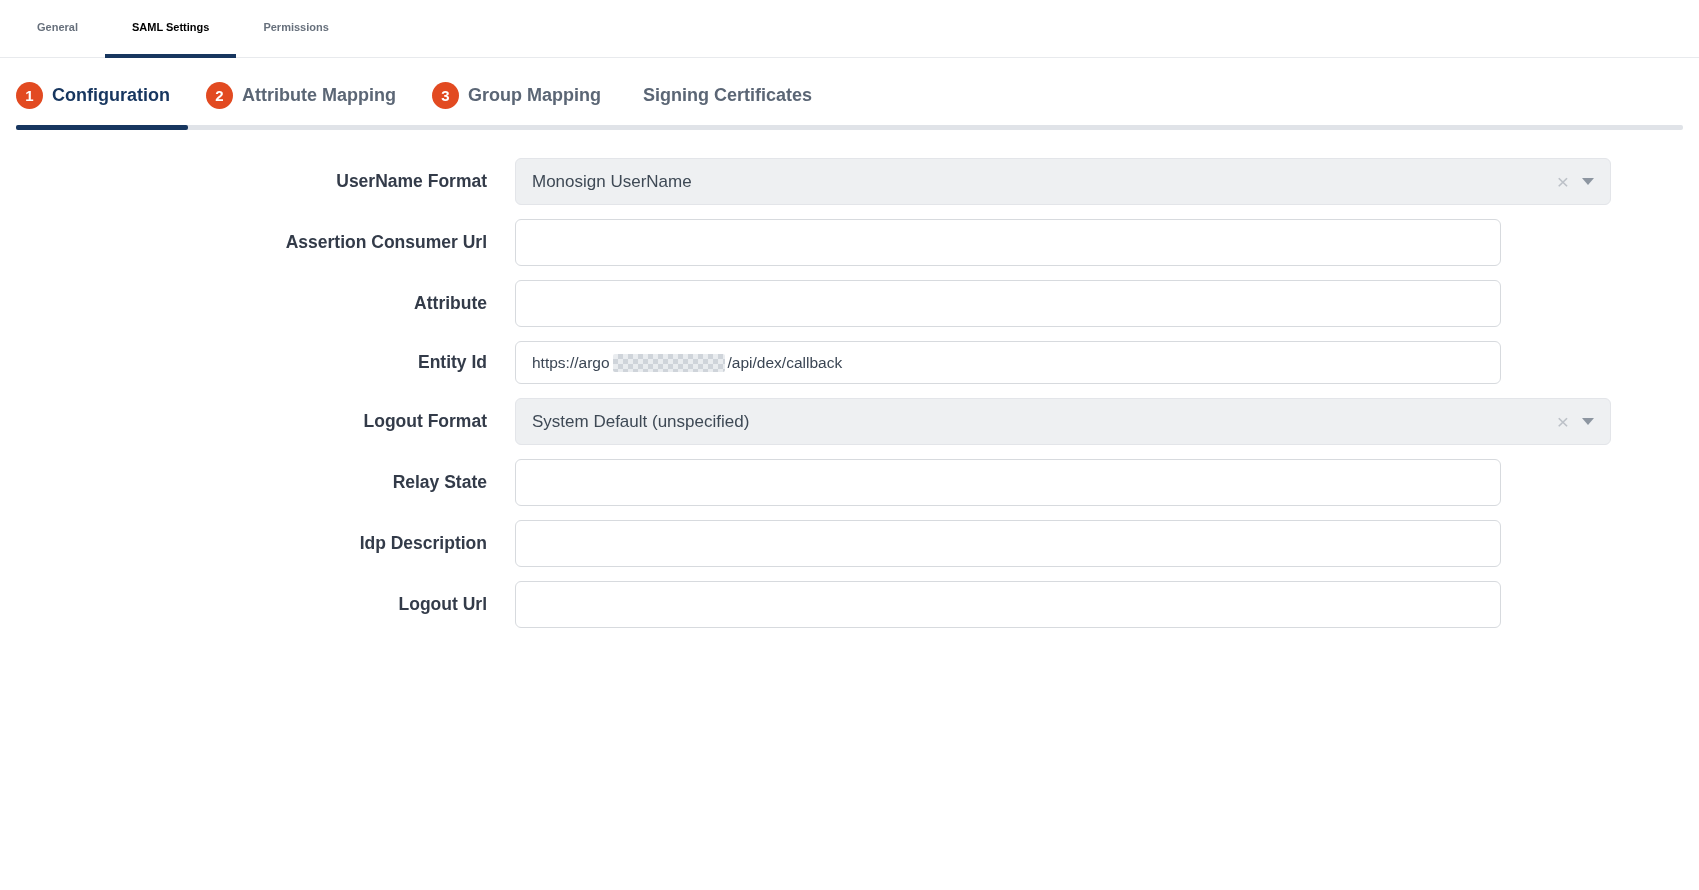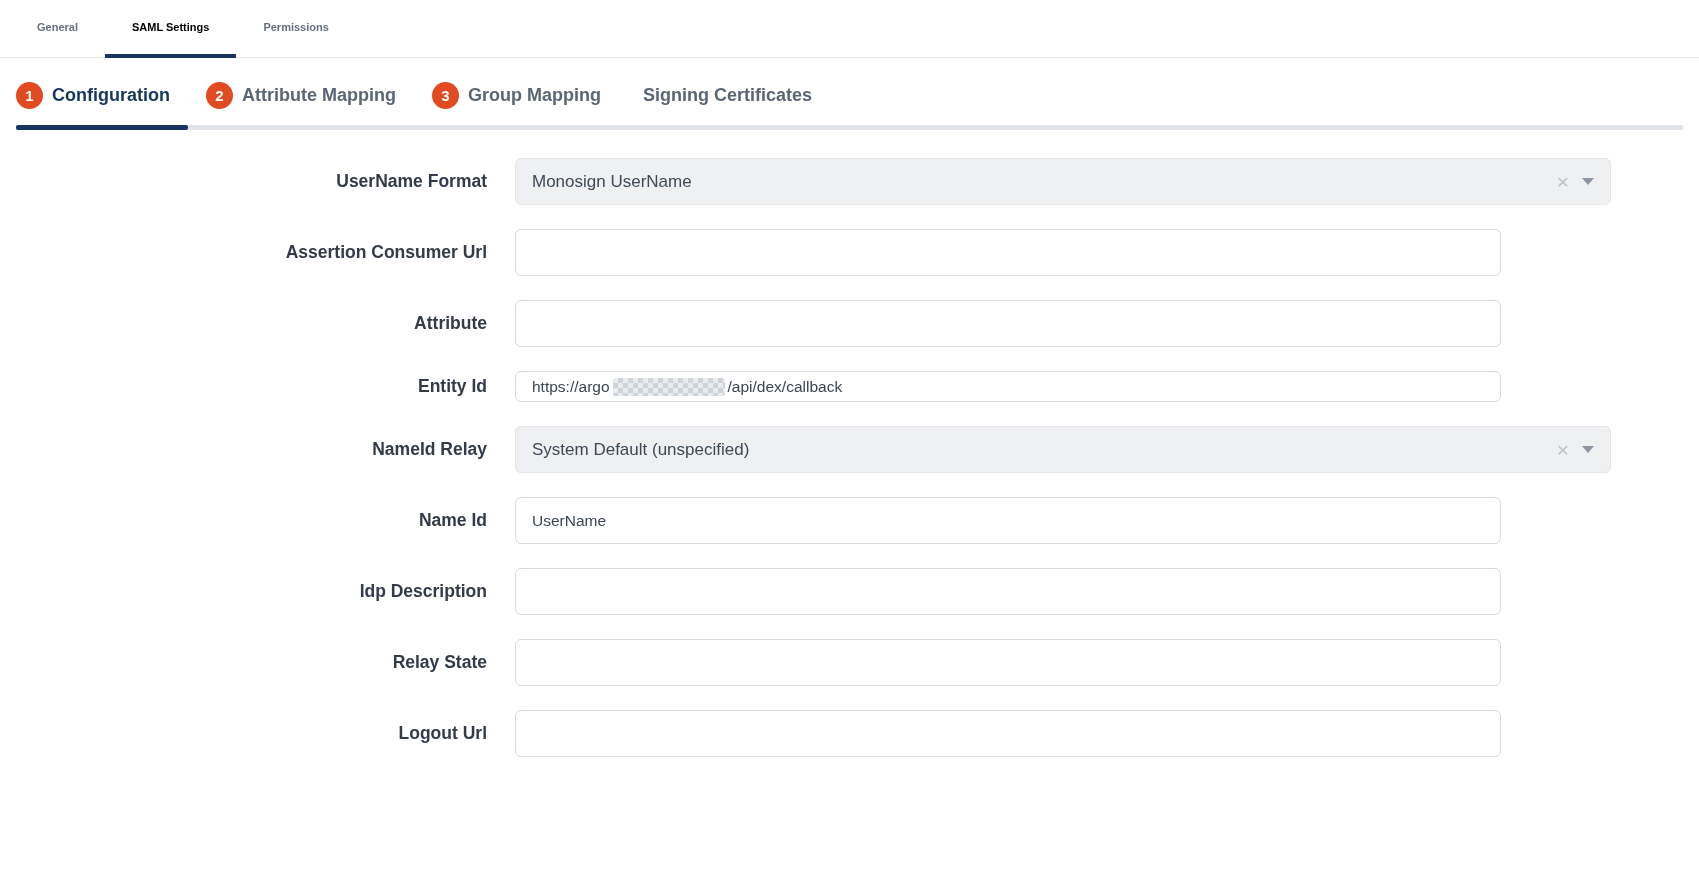--- a/index.html
+++ b/index.html
@@ -71,21 +71,21 @@
     width: 172px;
     background: #17365f;
     border-radius: 2px;
   }
 
   
   .form { margin-top: 28px; }
   .row {
     display: flex;
     align-items: center;
-    margin-bottom: 24px;
+    margin-bottom: 14px;
   }
   .lbl {
     width: 515px;
     text-align: right;
     padding-right: 28px;
     font-size: 17.5px;
     font-weight: 700;
     color: #333b49;
   }
   .txt {
@@ -95,21 +95,21 @@
     border-radius: 6px;
     background: #ffffff;
     font-family: "Liberation Sans", sans-serif;
     font-size: 15.5px;
     color: #3b4654;
     padding: 0 16px;
     outline: none;
   }
   .txt-like {
     width: 986px;
-    height: 31px;
+    height: 43px;
     border: 1px solid #d7dade;
     border-radius: 6px;
     background: #ffffff;
     display: flex;
     align-items: center;
     padding: 0 16px;
     font-size: 15.5px;
     color: #3b4654;
   }
   .redacted {
@@ -208,41 +208,37 @@
   <div class="row">
     <div class="lbl">Entity Id</div>
     <div class="txt-like">
       <span>https://argo</span>
       <span class="redacted"></span>
       <span>/api/dex/callback</span>
     </div>
   </div>
 
   <div class="row">
-    <div class="lbl">NameId Relay</div>
+    <div class="lbl">Logout Format</div>
     <div class="select">
       <span class="sel-val">System Default (unspecified)</span>
       <span class="clear">×</span>
       <span class="caret"></span>
     </div>
   </div>
 
-  <div class="row">
-    <div class="lbl">Name Id</div>
-    <input class="txt" type="text" value="UserName" style="">
+
+  <div class="row">
+    <div class="lbl">Relay State</div>
+    <input class="txt" type="text" value="" style="">
   </div>
 
   <div class="row">
     <div class="lbl">Idp Description</div>
     <input class="txt" type="text" value="" style="">
   </div>
 
   <div class="row">
-    <div class="lbl">Relay State</div>
-    <input class="txt" type="text" value="" style="">
-  </div>
-
-  <div class="row">
     <div class="lbl">Logout Url</div>
     <input class="txt" type="text" value="" style="">
   </div>
 
 </div>
 
 </body></html>

